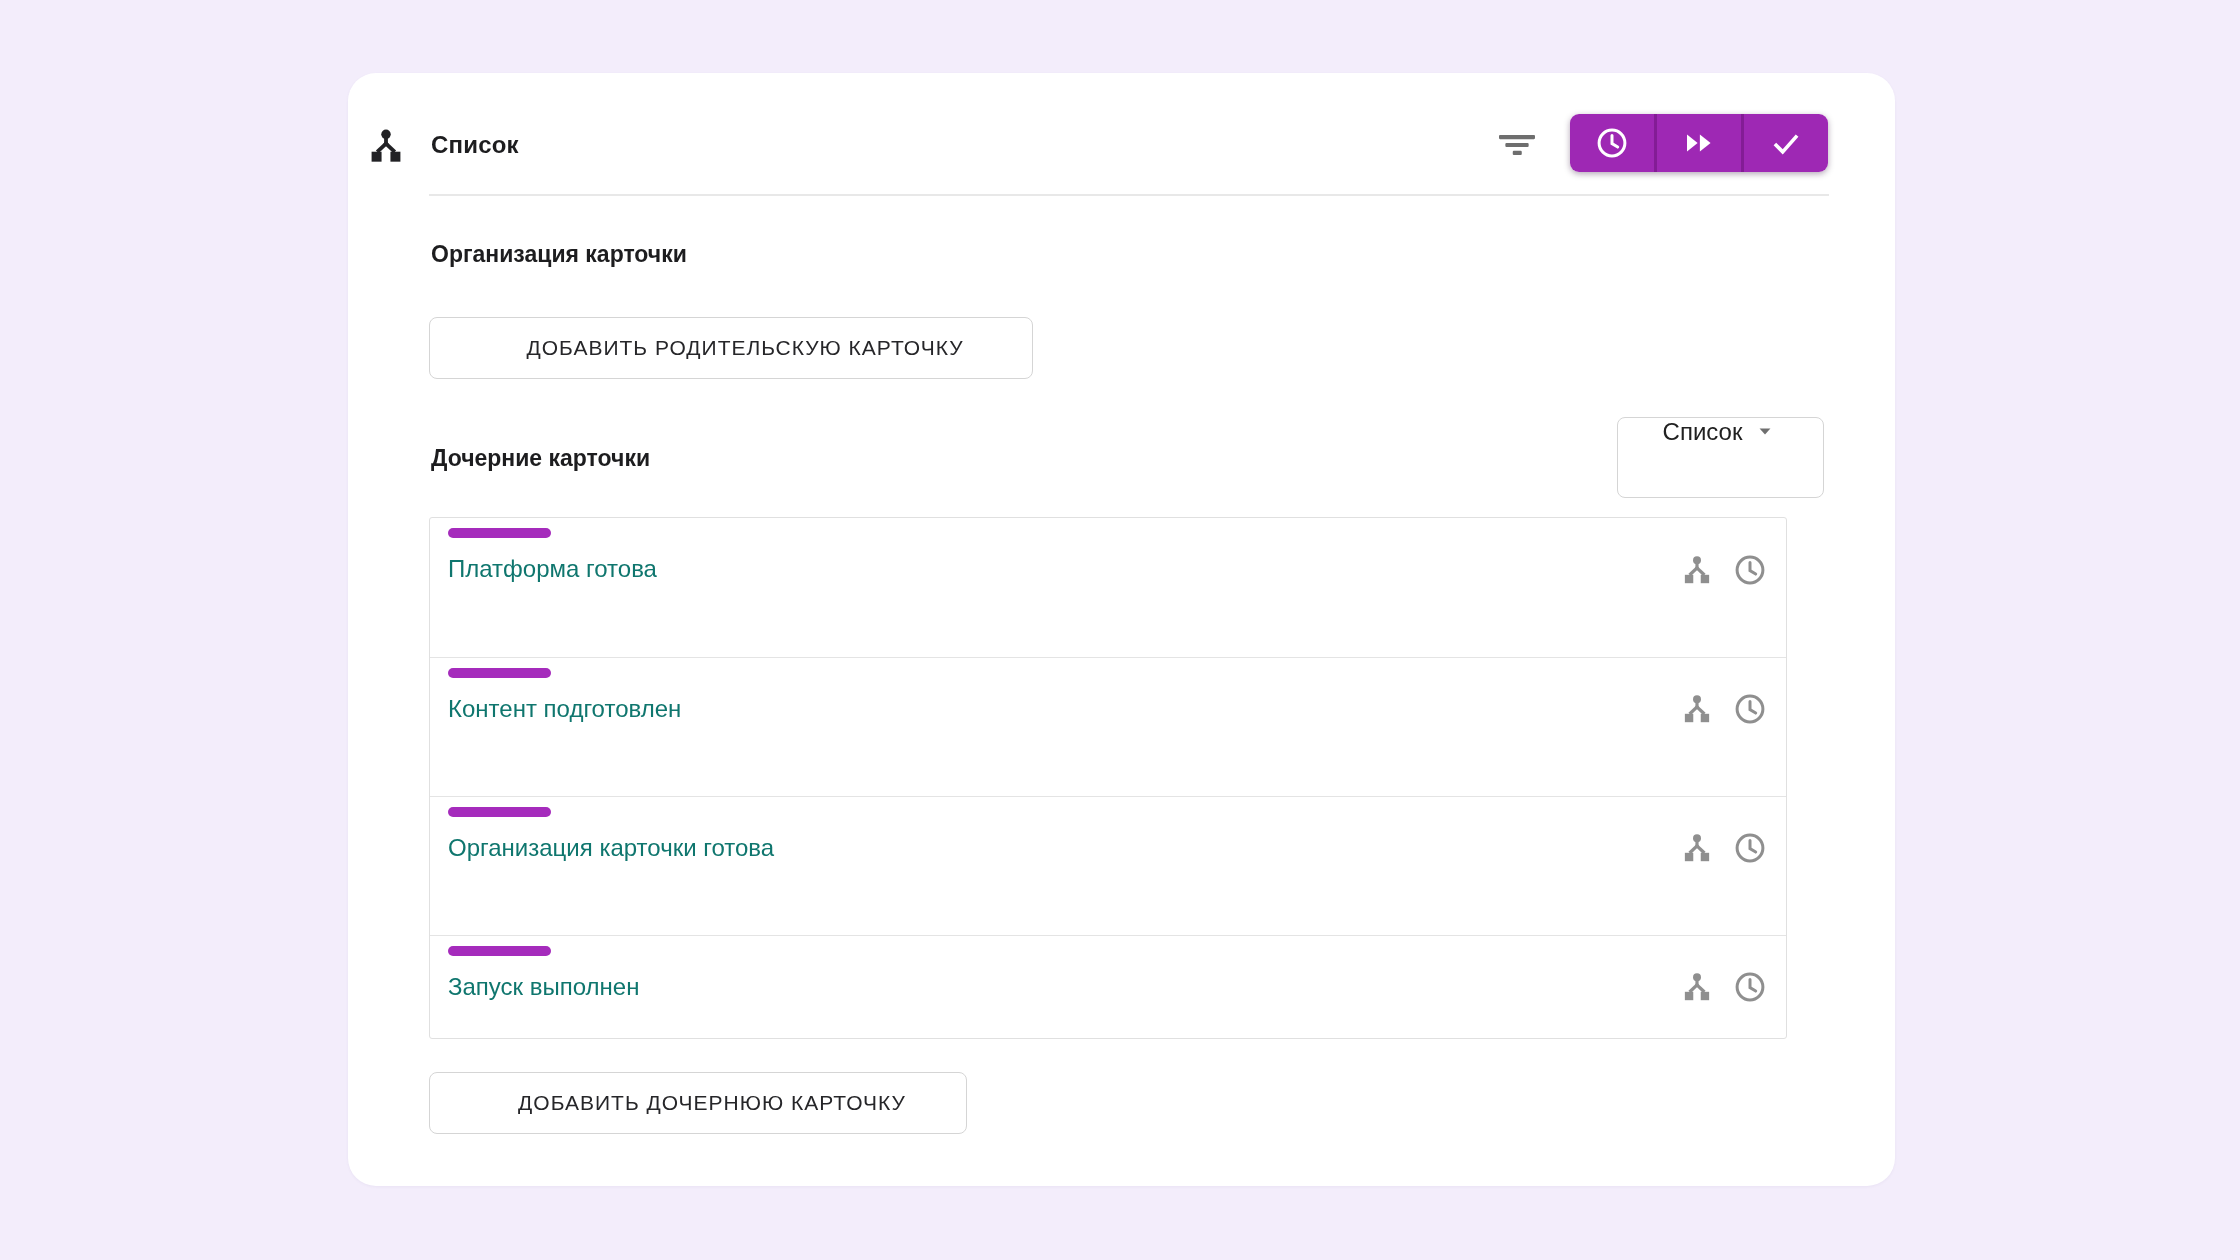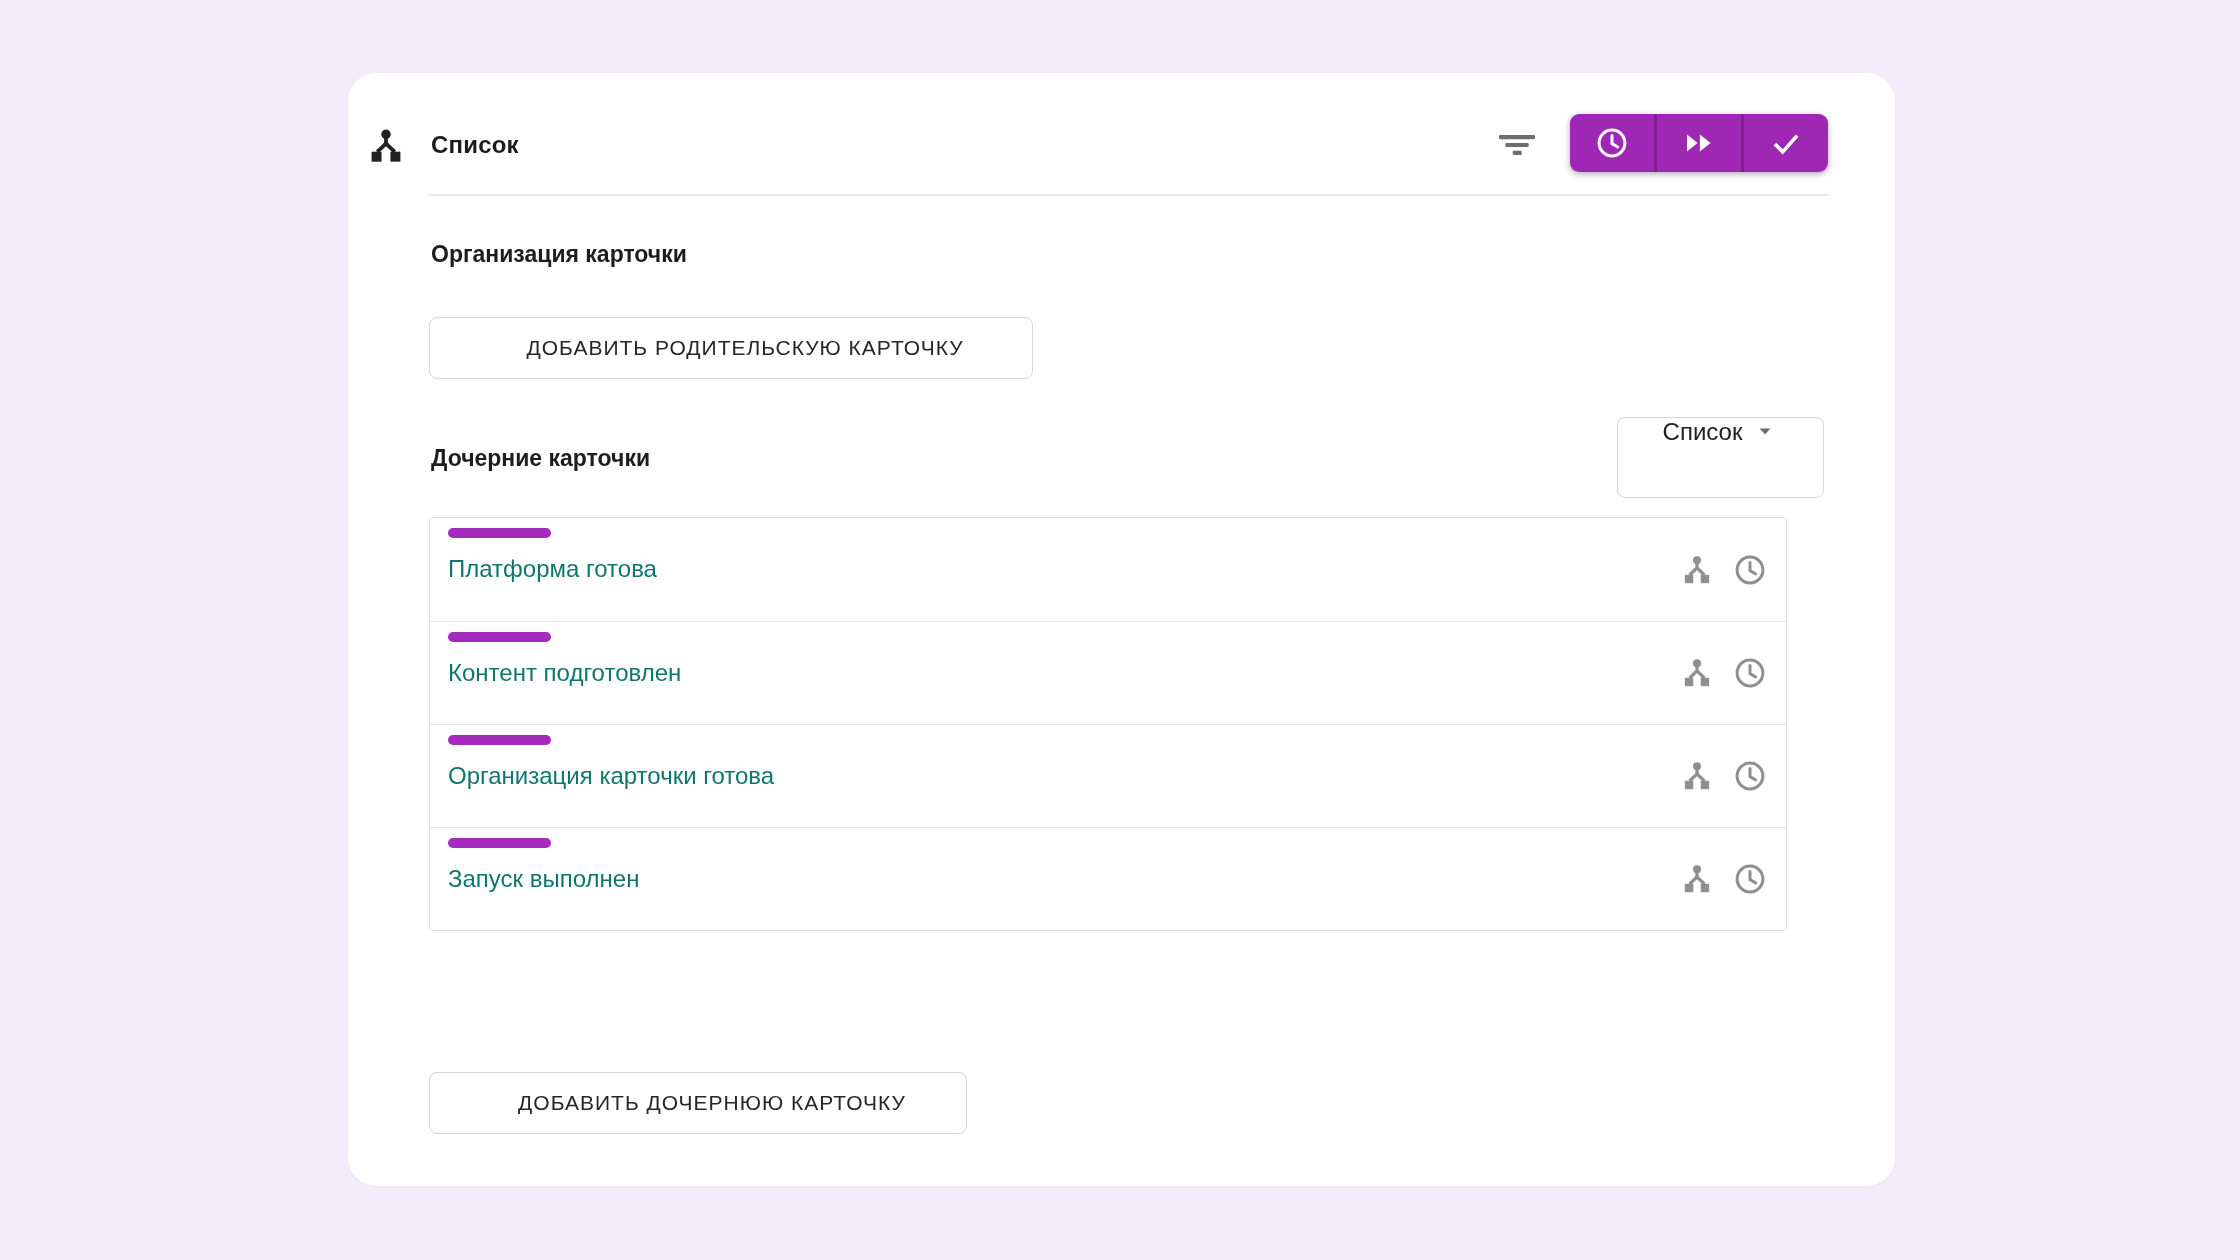--- a/index.html
+++ b/index.html
@@ -70,21 +70,21 @@
   }
   .view-dropdown .caret { width: 26px; height: 26px; color: #6f6f6f; display: flex; }
   .view-dropdown .caret svg { width: 100%; height: 100%; }
 
   
   .cards-list {
     position: absolute; left: 81px; top: 444px; width: 1358px;
     border: 1px solid #e0e0e0; border-radius: 3px; background: #ffffff;
   }
   .card-row { position: relative; height: 103px; cursor: pointer; }
-  .card-row + .card-row { border-top: 1px solid #e4e4e4; }
+  .card-row + .card-row { border-top: 1px solid #e4e4e4; margin-top: 36px; }
   .card-bar {
     position: absolute; left: 18px; top: 10px;
     width: 103px; height: 10px; border-radius: 5px;
     background: var(--bar, #a52bbc);
   }
   .card-title {
     position: absolute; left: 18px; top: 36px;
     font-size: 24px; color: #0f766e; line-height: 30px;
   }
   .card-icons {

